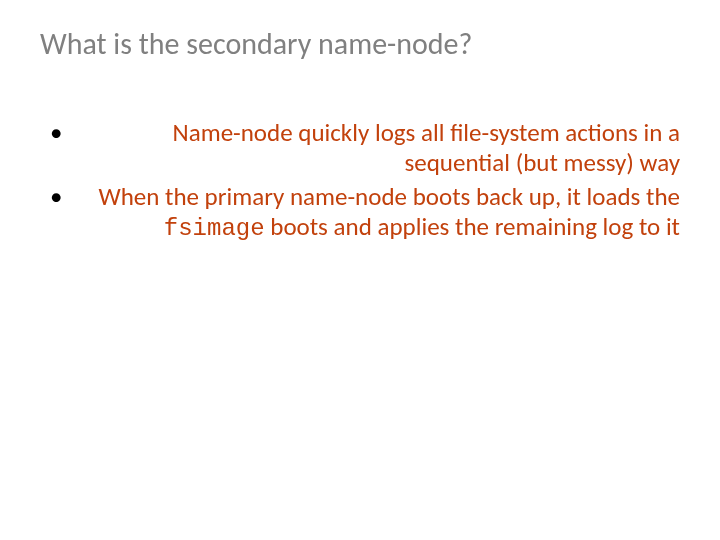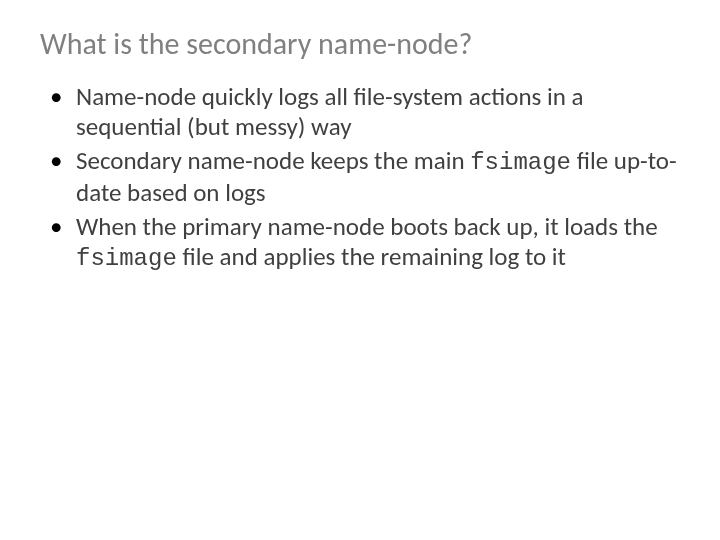--- a/index.html
+++ b/index.html
@@ -12,34 +12,35 @@
       height: 540px;
       background: #ffffff;
       font-family: Calibri, 'Segoe UI', sans-serif;
       color: #000000;
       padding: 20px 40px 30px 40px;
     }
     .slide-title {
       font-size: 30px;
       font-weight: 400;
       color: #808080;
-      margin-bottom: 20px;
+      margin-bottom: 56px;
       margin-top: 5px;
     }
     .bullet-list {
       list-style: none;
       padding-left: 28px;
     }
     .bullet-item {
       position: relative;
       font-size: 25px;
       line-height: 1.2;
-      color: #404040;
+      color: #c2410c;
       margin-bottom: 4px;
       padding-left: 8px;
+      text-align: right;
     }
     .bullet-item::before {
       content: "•";
       position: absolute;
       left: -18px;
       top: 0;
       font-size: 25px;
       color: #000000;
     }
     .code-inline {
@@ -50,18 +51,15 @@
 </head>
 <body>
 
 <h1 class="slide-title">What is the secondary name-node?</h1>
 
 <ul class="bullet-list">
   <li class="bullet-item">
     <span>Name-node quickly logs all file-system actions in a sequential (but messy) way</span>
   </li>
   <li class="bullet-item">
-    <span>Secondary name-node keeps the main </span><span class="code-inline">fsimage</span><span> file up-to-date based on logs</span>
-  </li>
-  <li class="bullet-item">
-    <span>When the primary name-node boots back up, it loads the </span><span class="code-inline">fsimage</span><span> file and applies the remaining log to it</span>
+    <span>When the primary name-node boots back up, it loads the </span><span class="code-inline">fsimage</span><span> boots and applies the remaining log to it</span>
   </li>
 </ul>
 
 </body></html>

